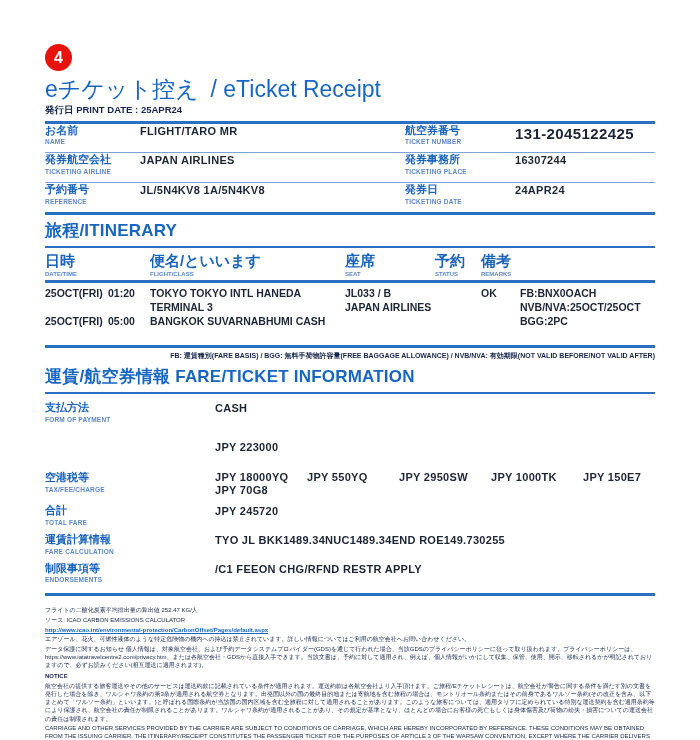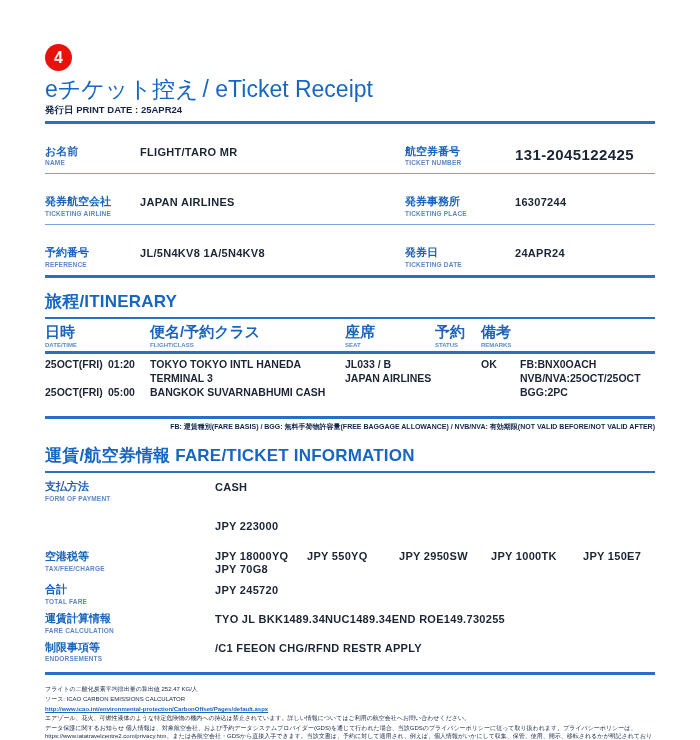--- a/index.html
+++ b/index.html
@@ -4,36 +4,36 @@
 <style>
   html,body{margin:0;padding:0;width:700px;height:740px;overflow:hidden;background:#fff;}
   body{font-family:"Liberation Sans","DejaVu Sans",sans-serif;color:#1c2535;-webkit-font-smoothing:antialiased;}
   .page{padding:44px 45px 0 45px;}
 
   
   .badge{width:27px;height:27px;border-radius:50%;background:#e8120c;color:#fff;font-size:16px;font-weight:700;
          display:flex;align-items:center;justify-content:center;}
   .title{margin-top:5px;font-size:23px;color:#1766c2;line-height:1.2;}
   .title .jp{font-weight:400;}
-  .title .en{font-weight:400;margin-left:4px;}
+  .title .en{font-weight:400;margin-left:12px;}
   .print-date{text-align:left;font-size:9.5px;font-weight:700;color:#15254a;margin-top:0;padding-bottom:4px;}
 
   .rule-thick{height:3px;background:#2a6fc2;border:0;margin:0;}
   .rule-med{height:2px;background:#2a6fc2;border:0;margin:0;}
 
   
-  .info-row{display:grid;grid-template-columns:95px 265px 110px 1fr;padding:21px 0 7px 0;border-bottom:1px solid #7aa3d6;}
+  .info-row{display:grid;grid-template-columns:95px 265px 110px 1fr;padding:0 0 7px 0;border-bottom:1px solid #7aa3d6;}
   .info-row:last-child{border-bottom:0;}
   .lbl .jp{font-size:11px;color:#1b64bb;font-weight:700;display:block;line-height:1.25;}
   .lbl .en{font-size:6.5px;color:#5c87c6;font-weight:700;letter-spacing:.2px;display:block;margin-top:1px;}
   .val{font-size:11px;font-weight:700;color:#1c2535;letter-spacing:.3px;padding-top:1px;}
   .val.big{font-size:15px;letter-spacing:.4px;}
 
   
-  .section-title{font-size:17px;font-weight:700;color:#1766c2;margin-top:12px;margin-bottom:4px;letter-spacing:.2px;}
+  .section-title{font-size:17px;font-weight:700;color:#1766c2;margin-top:4px;margin-bottom:4px;letter-spacing:.2px;}
 
   
   .itin-grid{display:grid;grid-template-columns:63px 42px 195px 90px 46px 39px 1fr;}
   .itin-head{padding:4px 0 3px 0;}
   .itin-head .jp{font-size:15px;color:#1b64bb;font-weight:700;display:block;line-height:1.2;}
   .itin-head .en{font-size:6px;color:#5c87c6;font-weight:700;display:block;margin-top:1px;}
   .col-span2{grid-column:1 / 3;}
   .itin-body{padding:3px 0 17px 0;}
   .itin-cell{font-size:10.5px;font-weight:700;color:#1c2535;line-height:14px;}
   .footnote{font-size:7px;font-weight:700;color:#15254a;text-align:right;margin-top:3px;}
@@ -105,21 +105,21 @@
   <div class="rule-thick"></div>
 
   <div class="section-title">旅程/ITINERARY</div>
   <div class="rule-med"></div>
   <div class="itin-grid">
     <div class="itin-head col-span2">
       <span class="jp">日時</span>
       <span class="en">DATE/TIME</span>
     </div>
     <div class="itin-head">
-      <span class="jp">便名/予約クラス</span>
+      <span class="jp">便名/といいます</span>
       <span class="en">FLIGHT/CLASS</span>
     </div>
     <div class="itin-head">
       <span class="jp">座席</span>
       <span class="en">SEAT</span>
     </div>
     <div class="itin-head">
       <span class="jp">予約</span>
       <span class="en">STATUS</span>
     </div>

